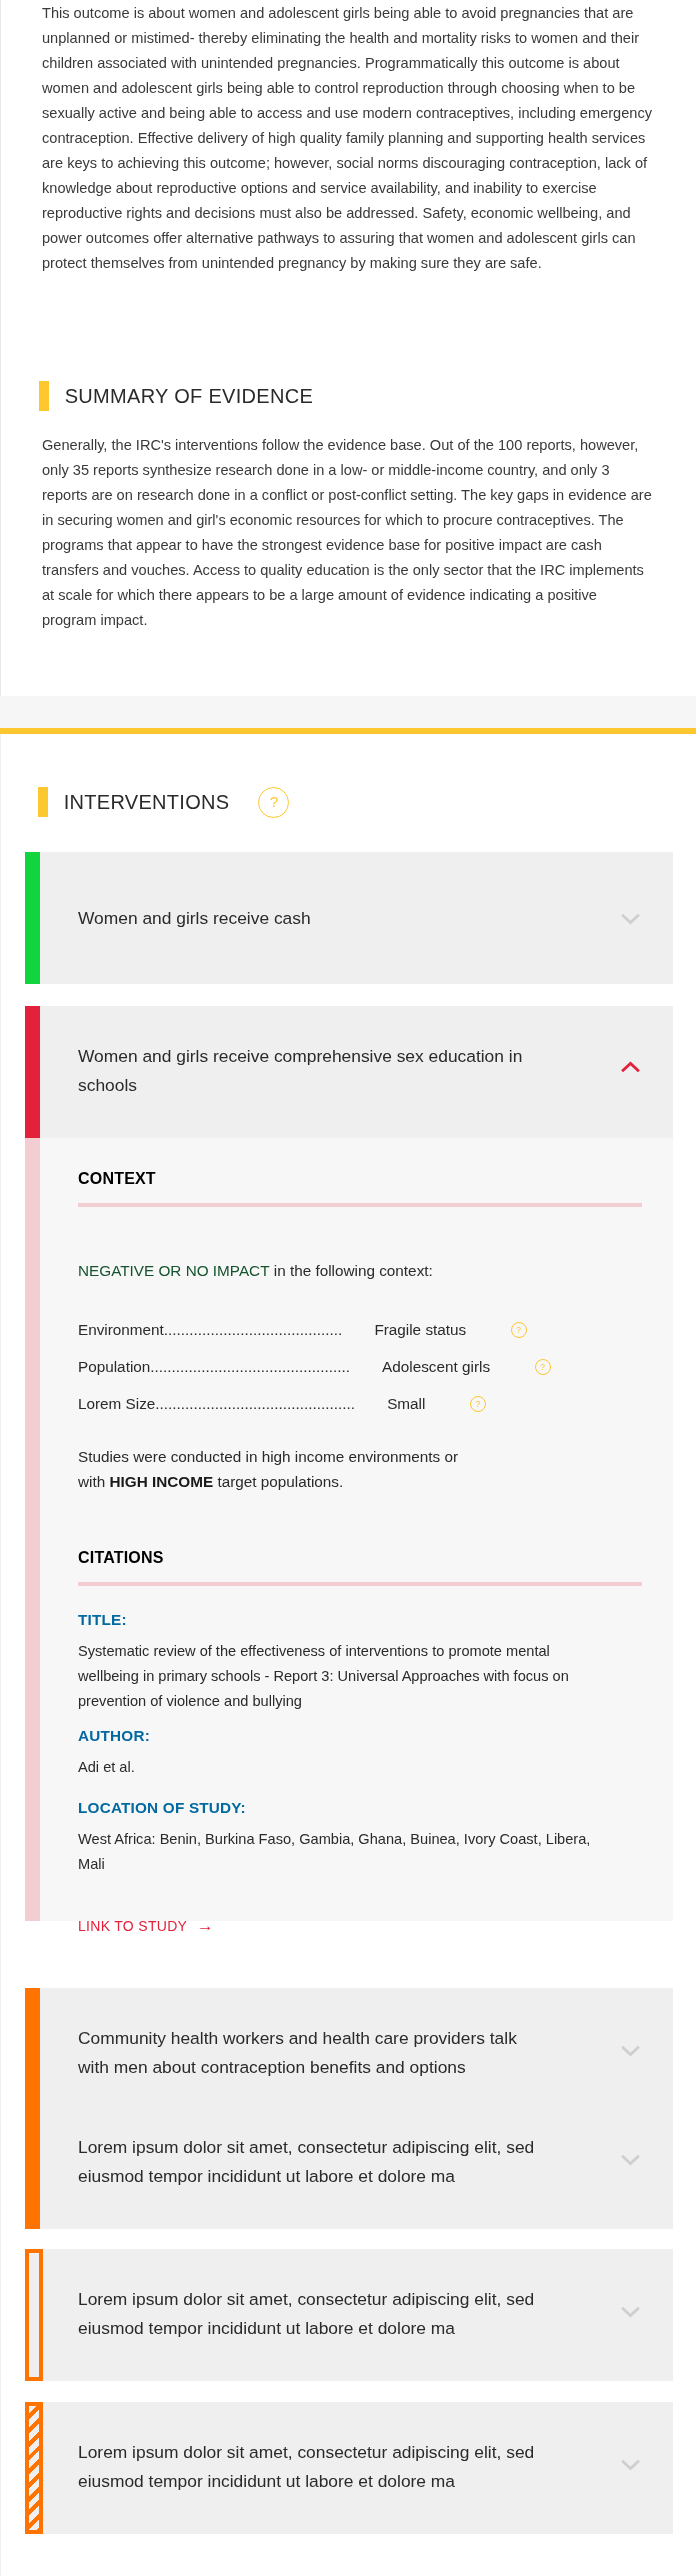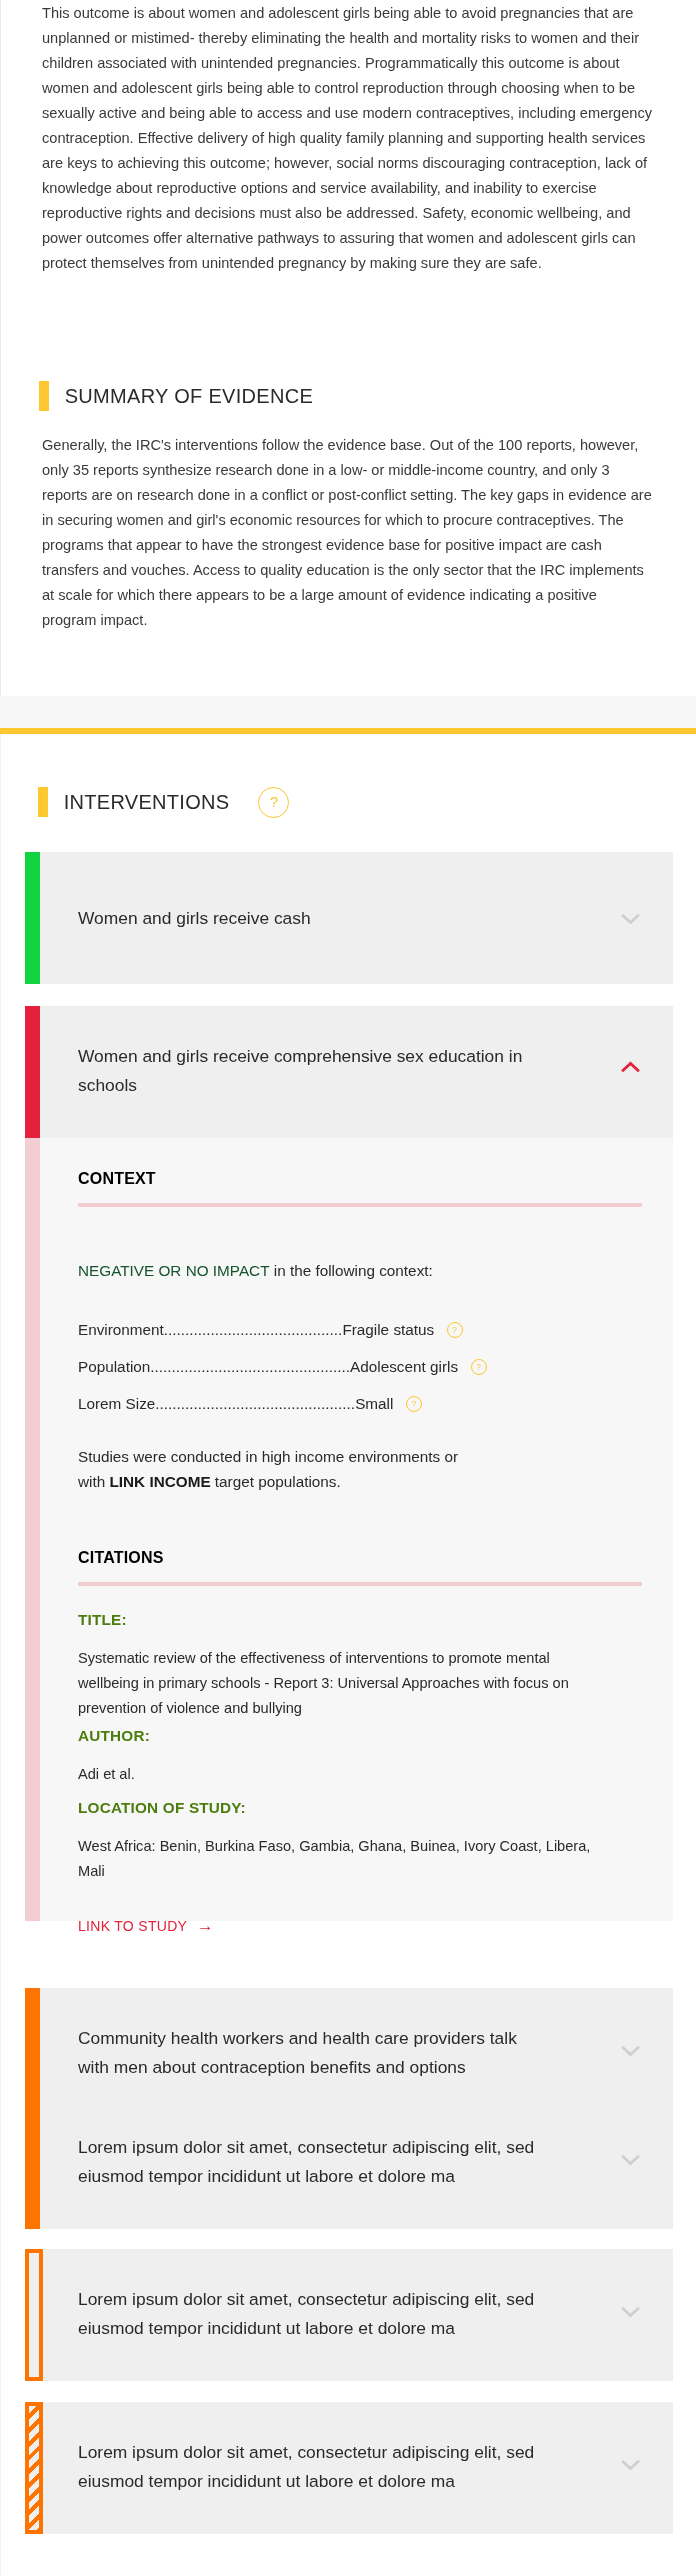--- a/index.html
+++ b/index.html
@@ -56,30 +56,30 @@
 
   .expanded-panel {
     position: absolute; left: 24px; width: 648px; background: #f7f7f7;
   }
   .expanded-panel .stripe { position: absolute; left: 0; top: 0; bottom: 0; width: 15.3px; background: #f2ced3; }
   .ep-inner { position: absolute; left: 53px; width: 564px; }
   .ep-heading { font-size: 16px; font-weight: 600; color: #000000; letter-spacing: 0.2px; }
   .ep-rule { height: 4.2px; background: #f2ced3; margin-top: 15.3px; }
   .impact-line { font-size: 15.3px; color: #2a2a2a; }
   .impact-line .neg { color: #14532d; font-weight: 500; }
-  .ctx-row { font-size: 15.3px; color: #2a2a2a; display: flex; align-items: center; height: 37px; }
+  .ctx-row { font-size: 15.3px; color: #2a2a2a; display: flex; align-items: center; height: 37px; gap: 32px; }
   .ctx-row .key { display: inline-block; }
   .ctx-row .q {
     width: 16px; height: 16px; border: 1.4px solid #fcc72f; border-radius: 50%;
     color: #fcc72f; font-size: 8.4px; display: inline-flex; align-items: center; justify-content: center; margin-left: 12.5px;
   }
   .studies { font-size: 15.3px; line-height: 25px; color: #2a2a2a; }
   .studies b { font-weight: 700; color: #1a1a1a; }
-  .cit-label { font-size: 15.3px; font-weight: 600; color: #4d7c0f; letter-spacing: 0.2px; }
-  .cit-val { font-size: 14.6px; line-height: 25px; color: #2a2a2a; margin-top: 17px; }
+  .cit-label { font-size: 15.3px; font-weight: 600; color: #0369a1; letter-spacing: 0.2px; }
+  .cit-val { font-size: 14.6px; line-height: 25px; color: #2a2a2a; margin-top: 10px; }
   .link {
     font-size: 14px; color: #e3213a; font-weight: 500; letter-spacing: 0.3px; display: flex; align-items: center;
   }
   .link .arrow { margin-left: 9.7px; font-size: 16.7px; }
 </style>
 </head>
 <body>
 
 <div class="top-card">
   <p class="intro">This outcome is about women and adolescent girls being able to avoid pregnancies that are unplanned or mistimed- thereby eliminating the health and mortality risks to women and their children associated with unintended pregnancies. Programmatically this outcome is about women and adolescent girls being able to control reproduction through choosing when to be sexually active and being able to access and use modern contraceptives, including emergency contraception. Effective delivery of high quality family planning and supporting health services are keys to achieving this outcome; however, social norms discouraging contraception, lack of knowledge about reproductive options and service availability, and inability to exercise reproductive rights and decisions must also be addressed. Safety, economic wellbeing, and power outcomes offer alternative pathways to assuring that women and adolescent girls can protect themselves from unintended pregnancy by making sure they are safe.</p>
@@ -149,21 +149,21 @@
       </div>
       <div class="ctx-row">
         <span class="key">Lorem Size...............................................</span>
         <span>Small</span>
         <span class="q">?</span>
       </div>
     </div>
 
     <div class="ep-inner" style="top:306px;width:390px;">
       <p class="studies">
-        <span>Studies were conducted in high income environments or with </span><b>LINK INCOME</b><span> target populations.</span>
+        <span>Studies were conducted in high income environments or with </span><b>HIGH INCOME</b><span> target populations.</span>
       </p>
     </div>
 
     <div class="ep-inner" style="top:411px;">
       <h3 class="ep-heading">CITATIONS</h3>
       <div class="ep-rule"></div>
     </div>
 
     <div class="ep-inner" style="top:473px;width:529px;">
       <div class="cit-label">TITLE:</div>

